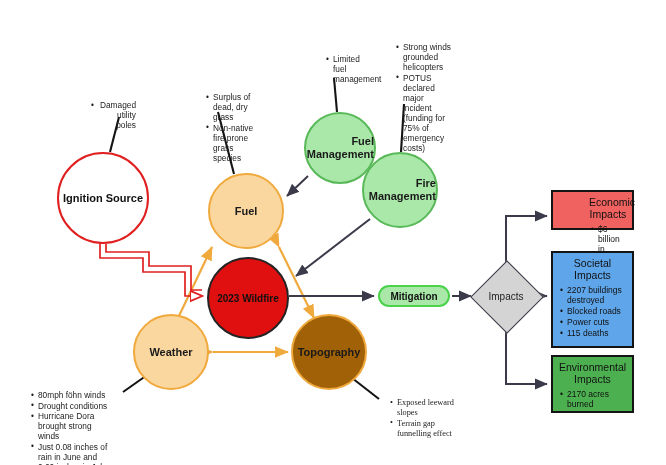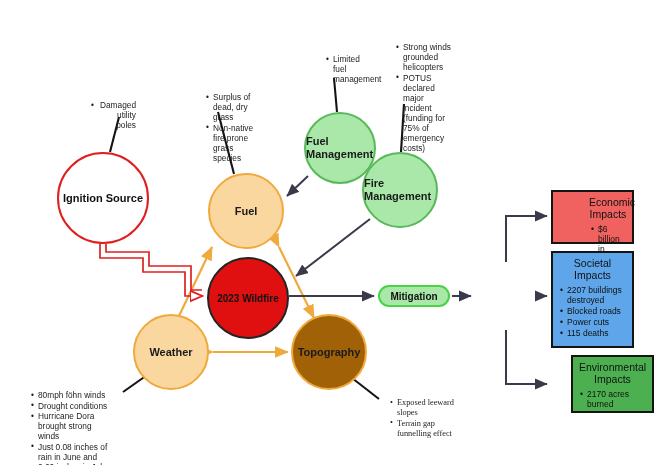--- a/index.html
+++ b/index.html
@@ -2,21 +2,21 @@
 <html><head>
 <meta charset="utf-8">
 <style>
   html,body{margin:0;padding:0;background:#ffffff;}
   body{width:666px;height:465px;overflow:hidden;
        font-family:"Liberation Sans","DejaVu Sans",sans-serif;}
   #stage{position:relative;width:666px;height:465px;background:#fff;}
   #edges{position:absolute;left:0;top:0;width:666px;height:465px;}
 
   .node{position:absolute;box-sizing:border-box;display:flex;
-        align-items:center;justify-content:center;text-align:left;}
+        align-items:center;justify-content:center;text-align:right;}
 
   .circ{border-radius:50%;}
   .circ .lbl{font-weight:bold;font-size:11px;line-height:13px;color:#1a1a1a;}
 
   .n-ignition{width:92px;height:92px;left:57px;top:152px;
       background:#ffffff;border:2.2px solid #e02020;}
   .n-ignition .lbl{color:#111;}
 
   .n-fuel{width:76px;height:76px;left:208px;top:173px;
       background:#fbd7a0;border:2px solid #f0a93c;}
@@ -44,23 +44,23 @@
   .n-impacts .lbl{position:relative;z-index:2;font-size:10px;color:#222;}
 
   .box{position:absolute;box-sizing:border-box;border:2px solid #141414;
        padding:4px 5px 5px;}
   .box .bt{font-size:10.5px;line-height:12px;text-align:center;color:#111;}
   .box ul{margin:4px 0 0 0;padding:0 0 0 9px;list-style:none;}
   .box li{font-size:8.5px;line-height:10px;color:#111;position:relative;
           margin-bottom:1px;}
   .box li:before{content:"\2022";position:absolute;left:-7px;top:-0.5px;}
 
-  .b-econ{left:551px;top:190px;width:83px;height:54px;background:#f0625f;padding-left:36px;}
+  .b-econ{left:551px;top:190px;width:83px;height:40px;background:#f0625f;padding-left:36px;}
   .b-soc{left:551px;top:251px;width:83px;height:97px;background:#5ea5ea;}
-  .b-env{left:551px;top:355px;width:83px;height:58px;background:#4cb050;margin-left:20px;}
+  .b-env{left:551px;top:355px;width:83px;height:58px;background:#4cb050;}
 
   .ann{position:absolute;font-size:8.3px;line-height:10px;color:#1d1d1d;}
   .ann ul{margin:12px;padding:0 0 0 8px;list-style:none;}
   .ann li{position:relative;margin-bottom:0.5px;}
   .ann li:before{content:"\2022";position:absolute;left:-7px;top:-0.5px;}
 
   .a-ignition{left:78px;top:88px;width:70px;text-align:right;}
   .a-fuel{left:193px;top:80px;width:78px;}
   .a-fuelmgmt{left:313px;top:42px;width:62px;}
   .a-firemgmt{left:383px;top:30px;width:82px;}
@@ -147,20 +147,24 @@
   </div>
 
   <div class="node circ n-firemgmt">
     <span class="lbl">Fire Management</span>
   </div>
 
   <div class="node n-mitigation">
     <span class="lbl">Mitigation</span>
   </div>
 
+  <div class="node n-impacts">
+    <span class="diamond"></span>
+    <span class="lbl">Impacts</span>
+  </div>
 
   <div class="box b-econ">
     <div class="bt">Economic Impacts</div>
     <ul>
         <li>$6 billion in damages</li>
       </ul>
   </div>
 
   <div class="box b-soc">
     <div class="bt">Societal Impacts</div>

